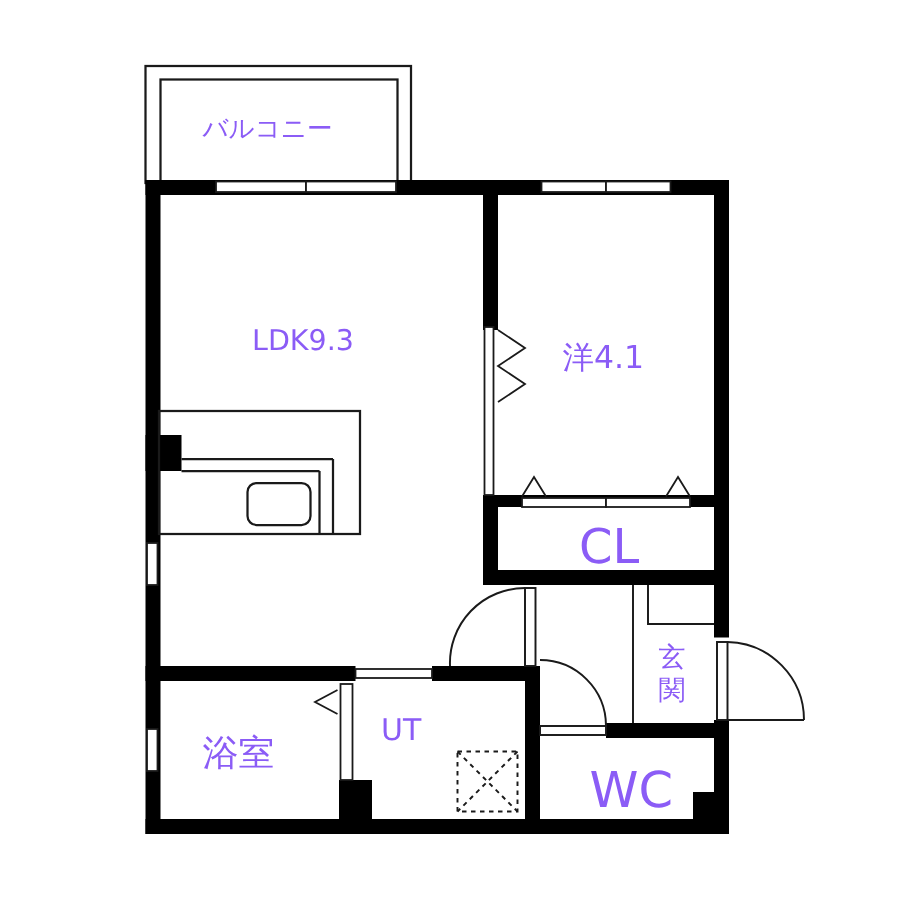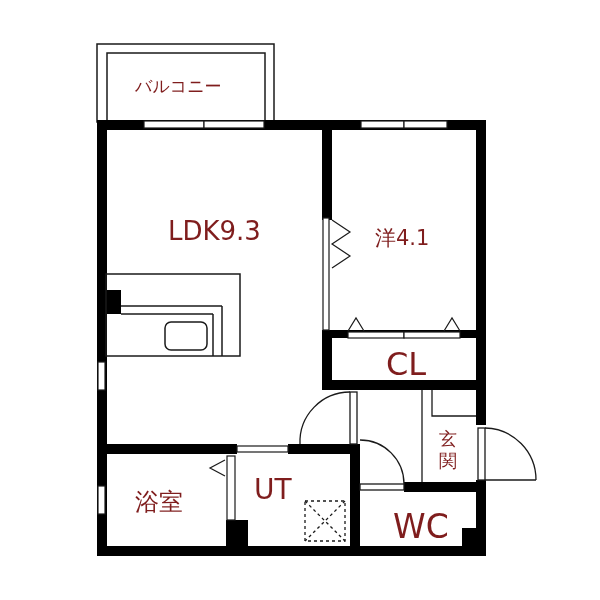--- a/index.html
+++ b/index.html
@@ -1,18 +1,18 @@
 <!DOCTYPE html>
 <html><head>
 <meta charset="utf-8">
 <style>
   html,body{margin:0;padding:0;background:#fff;}
   body{width:600px;height:600px;position:relative;overflow:hidden;font-family:"DejaVu Sans","Liberation Sans",sans-serif;}
   svg{position:absolute;left:0;top:0;}
-  .lbl{position:absolute;color:#7f1d1d;white-space:nowrap;line-height:1;}
+  .lbl{position:absolute;color:#8b5cf6;white-space:nowrap;line-height:1;}
 </style>
 </head>
 <body>
 
 <svg width="600" height="600" viewBox="0 0 600 600">
 
   <g>
     <rect x="97" y="44" width="177" height="78" fill="none" stroke="#1a1a1a" stroke-width="1.5"></rect>
     <rect x="107" y="53" width="158" height="69" fill="none" stroke="#1a1a1a" stroke-width="1.5"></rect>
   </g>
@@ -121,20 +121,20 @@
     <line x1="305" y1="501" x2="345" y2="541"></line>
     <line x1="345" y1="501" x2="305" y2="541"></line>
   </g>
 
   <g fill="#000">
     <rect x="350" y="390" width="10" height="54" fill="none"></rect>
   </g>
 </svg>
 
 <div class="lbl" style="left:135px;top:78px;font-size:17px;">バルコニー</div>
-<div class="lbl" style="left:168px;top:218px;font-size:26px;">LDK9.3</div>
+<div class="lbl" style="left:168px;top:218px;font-size:19px;">LDK9.3</div>
 <div class="lbl" style="left:375px;top:228px;font-size:21px;">洋4.1</div>
 <div class="lbl" style="left:386px;top:348px;font-size:32px;">CL</div>
 <div class="lbl" style="left:135px;top:490px;font-size:24px;text-align:center;">浴室</div>
-<div class="lbl" style="left:254px;top:476px;font-size:28px;">UT</div>
+<div class="lbl" style="left:254px;top:476px;font-size:20px;">UT</div>
 <div class="lbl" style="left:439px;top:430px;font-size:18px;">玄</div>
 <div class="lbl" style="left:439px;top:452px;font-size:18px;">関</div>
 <div class="lbl" style="left:393px;top:510px;font-size:33px;">WC</div>
 
 </body></html>

